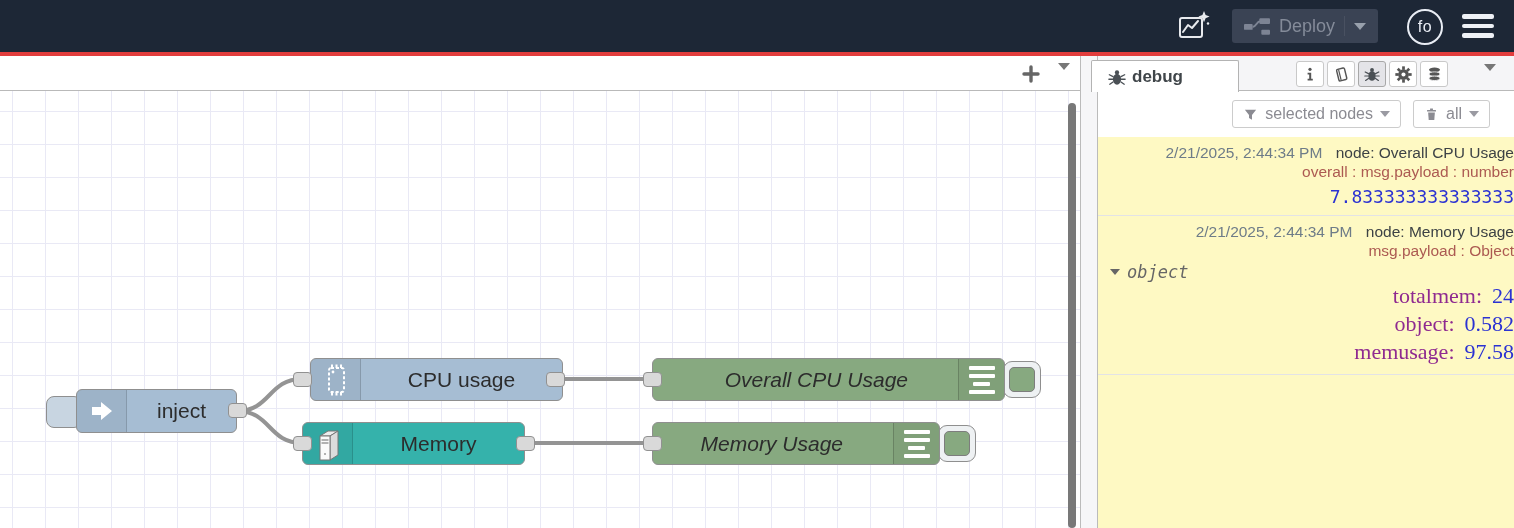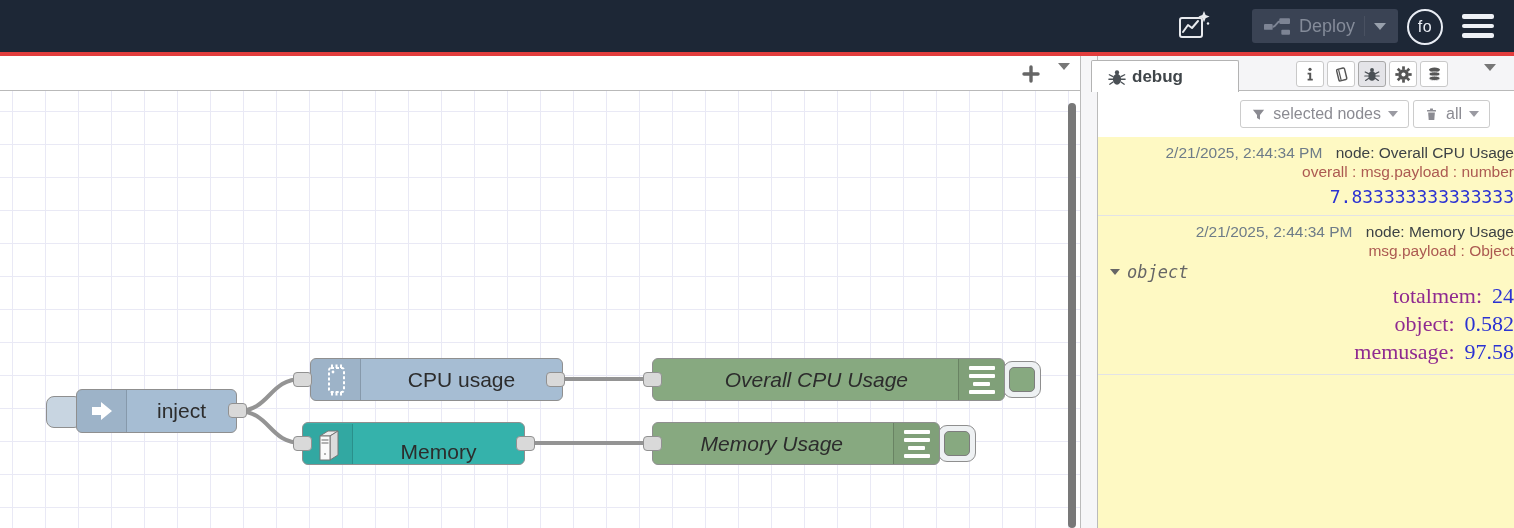--- a/index.html
+++ b/index.html
@@ -5,21 +5,21 @@
   * { margin:0; padding:0; box-sizing:border-box; }
   html,body { width:1514px; height:528px; overflow:hidden; background:#fff;
               font-family:"Liberation Sans", sans-serif; }
   #app { position:relative; width:1514px; height:528px; }
 
   
   .header { position:absolute; top:0; left:0; right:0; height:52px; background:#1d2736; z-index:10; }
   .red-line { position:absolute; top:52px; left:0; right:0; height:4px; background:#e23d3d; z-index:10; }
   .hdr-icon-btn { position:absolute; top:8px; width:36px; height:36px; display:flex; align-items:center; justify-content:center; cursor:pointer; }
   .deploy-btn { position:absolute; left:1232px; top:9px; width:146px; height:34px; background:#3a4354; border-radius:3px;
-                display:flex; align-items:center; padding:12px 12px; gap:9px;margin-left:20px; }
+                display:flex; align-items:center; padding:12px 12px; gap:9px; }
   .deploy-label { color:#848b99; font-size:18px; flex:1; text-align:center; }
   .deploy-sep { width:1px; height:20px; background:rgba(255,255,255,0.08); }
   .caret { width:0; height:0; border-left:6px solid transparent; border-right:6px solid transparent; border-top:7px solid #98a0ac; }
   .avatar { position:absolute; left:1407px; top:9px; width:36px; height:36px; border:2.5px solid #e9edf4; border-radius:50%;
             color:#e9edf4; font-size:16px; display:flex; align-items:center; justify-content:center; letter-spacing:0.5px; }
   .hamburger { position:absolute; left:1462px; top:14px; width:32px; display:flex; flex-direction:column; gap:5px; cursor:pointer; }
   .hamburger div { height:4.5px; background:#eef1f6; border-radius:2px; }
 
   
   .workspace { position:absolute; top:56px; left:0; width:1081px; bottom:0; border-right:1px solid #bbb; background:#fff; }
@@ -34,21 +34,21 @@
 
   .node { position:absolute; display:flex; align-items:stretch; border:1.5px solid #8f8f8f; border-radius:6px;
           overflow:hidden; font-size:21px; color:#2c2c2c; z-index:3; cursor:pointer; }
   .node .icon-region { width:50px; flex:none; background:rgba(0,0,0,0.05); border-right:1px solid rgba(0,0,0,0.14);
                        display:flex; align-items:center; justify-content:center; }
   .node .icon-region.right { width:46px; border-right:none; border-left:1px solid rgba(0,0,0,0.18);
                              flex-direction:column; gap:4px; }
   .node .label { flex:1; display:flex; align-items:center; justify-content:center; white-space:nowrap; padding:0 8px; }
   .node.debug-node .label { justify-content:flex-end; font-style:italic; padding-right:12px; }
   .node.blue { background:#a6bdd3; }
-  .node.teal { background:#35b2ab;align-items:flex-end; }
+  .node.teal { background:#35b2ab; }
   .node.green { background:#87a980;gap:38px; }
   .dbg-bar { height:4px; background:#fff; border-radius:1px; }
 
   .inject-button { position:absolute; width:36px; height:32px; background:#c8d5e1; border:1.5px solid #8f8f8f;
                    border-radius:8px; z-index:2; cursor:pointer; }
   .toggle { position:absolute; width:38px; height:37px; background:#eef1f3; border:1.5px solid #8f8f8f;
             border-radius:9px; z-index:2; padding:5px; cursor:pointer; }
   .toggle .inner { width:100%; height:100%; background:#87a980; border:1.5px solid #7d7d7d; border-radius:5px; }
   .port { position:absolute; width:19px; height:15px; background:#d9d9d9; border:1.5px solid #919191;
           border-radius:4px; z-index:4; cursor:crosshair; }
@@ -65,21 +65,21 @@
   .sb-tab { position:absolute; top:4px; left:-7px; width:148px; height:32px; background:#fff; border:1px solid #b3b3b3;
             border-bottom:none; border-radius:2px 2px 0 0; display:flex; align-items:center; gap:6px; padding-left:16px;
             font-weight:bold; font-size:17px; color:#3f4549; z-index:2; cursor:pointer; }
   .sb-btns { position:absolute; left:198px; top:5px; display:flex; gap:3px; }
   .sb-btn { width:28px; height:26px; background:#fff; border:1px solid #c9c9c9; border-radius:3px;
             display:flex; align-items:center; justify-content:center; cursor:pointer; }
   .sb-btn.active { background:#e4e4e8; border-color:#a8a8a8; }
   .sb-caret { position:absolute; left:386px; top:15px; cursor:pointer; }
 
   .filter-row { position:absolute; top:35px; left:0; right:0; height:46px; display:flex; justify-content:flex-end;
-                align-items:center; gap:4px; padding-right:24px; background:#fff; }
+                align-items:center; gap:12px; padding-right:24px; background:#fff; }
   .filter-btn { height:28px; border:1px solid #ccc; border-radius:3px; background:#fff; color:#8b8b92; font-size:16px;
                 display:flex; align-items:center; gap:7px; padding:0 10px; cursor:pointer; }
   .filter-btn .caret { border-top-color:#9a9aa2; border-left-width:5px; border-right-width:5px; border-top-width:6px; }
 
   .messages { position:absolute; top:81px; left:0; right:0; }
   .msg { border-bottom:1px solid #e3e3e6; padding:7px 0 8px 8px; }
   .msg-meta { font-size:15.5px; }
   .msg-ts { color:#6e7c88; }
   .msg-src { color:#3d4245; margin-left:9px; }
   .msg-path { color:#ac5a52; font-size:15.5px; margin-top:1px; }

